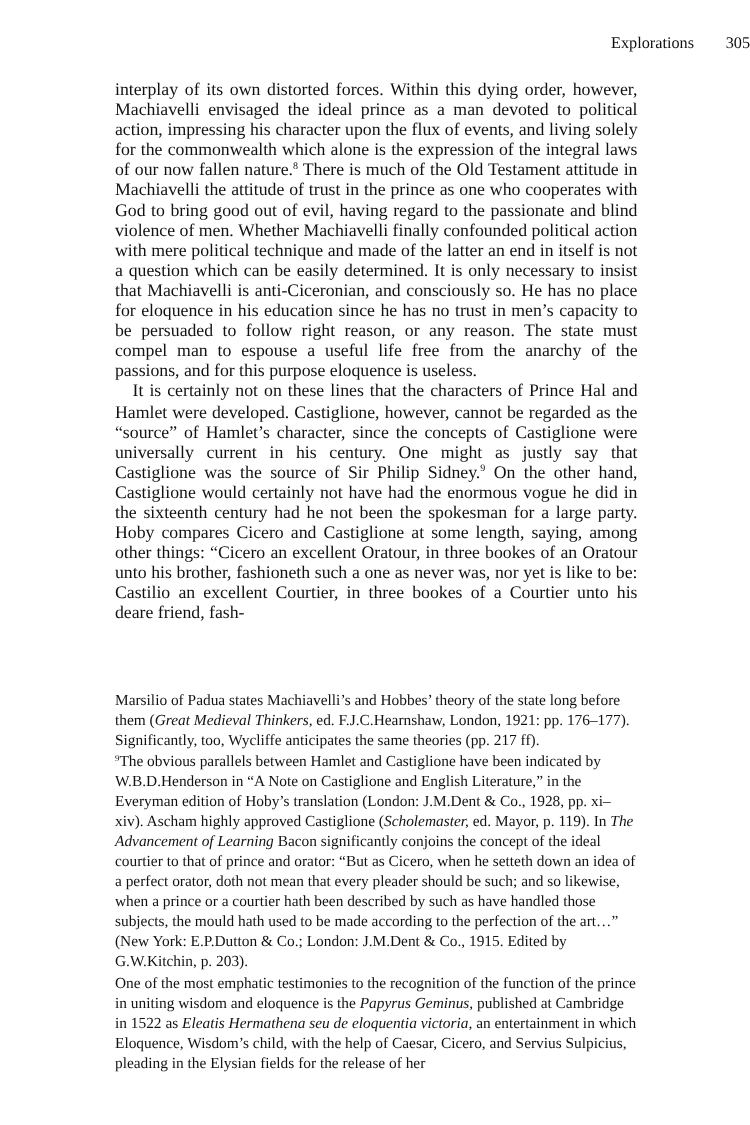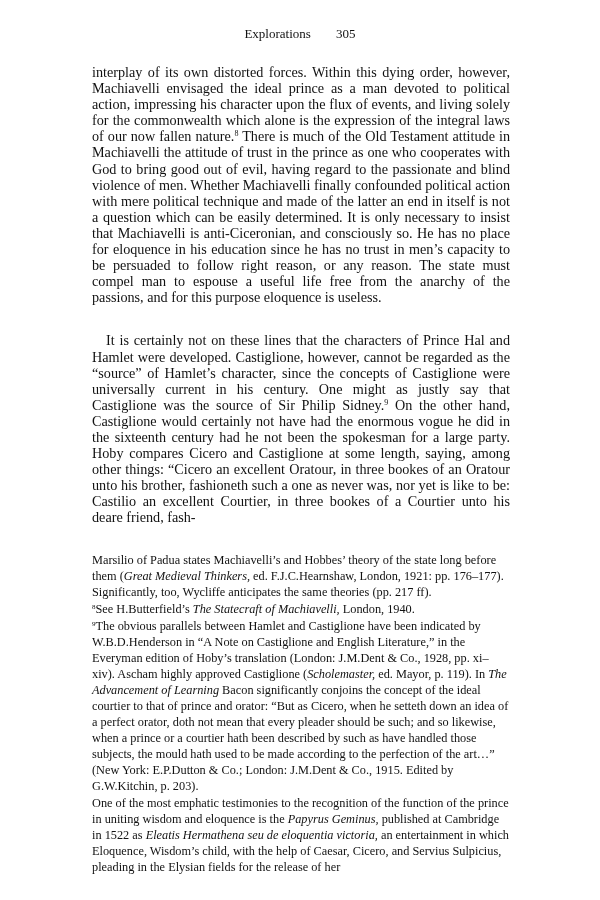--- a/index.html
+++ b/index.html
@@ -1,24 +1,24 @@
 <!DOCTYPE html>
 <html><head>
 <meta charset="utf-8">
 <style>
   html, body { margin: 0; padding: 0; background: #ffffff; }
   body { width: 600px; height: 900px; position: relative; overflow: hidden;
          font-family: "Liberation Serif", "DejaVu Serif", serif; color: #111; }
-  .running-head { position: absolute; top: 26px; left: 0; width: 600px; text-align: center;
+  .running-head { position: absolute; top: 26px; left: 0; width: 600px; text-align: right;
                   font-size: 13px; }
   .running-head .title { margin-right: 22px; }
   .body-text { position: absolute; top: 64px; left: 92px; width: 418px;
                font-size: 14.2px; line-height: 16.1px; text-align: justify; }
   .body-text p { margin: 0; font-family: Liberation Serif, serif; }
-  .body-text p.indent { text-indent: 14px; margin-top: 27px; }
+  .body-text p.indent { text-indent: 14px; }
   sup { font-size: 8px; line-height: 0; vertical-align: 5px; }
   .notes { position: absolute; top: 552px; left: 92px; width: 418px;
            font-size: 12.3px; line-height: 16px; text-align: left; }
   .notes p { margin: 0 0 1px 0; }
   .notes sup { font-size: 7px; vertical-align: 4px; }
   i { font-style: italic; }
 </style>
 </head>
 <body>
 
@@ -34,21 +34,18 @@
   <p class="indent">
     <span>It is certainly not on these lines that the characters of Prince Hal and Hamlet were developed. Castiglione, however, cannot be regarded as the “source” of Hamlet’s character, since the concepts of Castiglione were universally current in his century. One might as justly say that Castiglione was the source of Sir Philip Sidney.</span><sup>9</sup><span> On the other hand, Castiglione would certainly not have had the enormous vogue he did in the sixteenth century had he not been the spokesman for a large party. Hoby compares Cicero and Castiglione at some length, saying, among other things: “Cicero an excellent Oratour, in three bookes of an Oratour unto his brother, fashioneth such a one as never was, nor yet is like to be: Castilio an excellent Courtier, in three bookes of a Courtier unto his deare friend, fash-</span>
   </p>
 </div>
 
 <div class="notes">
   <p>
     <span>Marsilio of Padua states Machiavelli’s and Hobbes’ theory of the state long before them (</span><i>Great Medieval Thinkers,</i><span> ed. F.J.C.Hearnshaw, London, 1921: pp. 176–177). Significantly, too, Wycliffe anticipates the same theories (pp. 217 ff).</span>
   </p>
   <p>
-    <sup>8</sup><span>See H.Butterfield’s </span><i>The Statecraft of Machiavelli,</i><span> London, 1940.</span>
-  </p>
-  <p>
     <sup>9</sup><span>The obvious parallels between Hamlet and Castiglione have been indicated by W.B.D.Henderson in “A Note on Castiglione and English Literature,” in the Everyman edition of Hoby’s translation (London: J.M.Dent &amp; Co., 1928, pp. xi–xiv). Ascham highly approved Castiglione (</span><i>Scholemaster,</i><span> ed. Mayor, p. 119). In </span><i>The Advancement of Learning</i><span> Bacon significantly conjoins the concept of the ideal courtier to that of prince and orator: “But as Cicero, when he setteth down an idea of a perfect orator, doth not mean that every pleader should be such; and so likewise, when a prince or a courtier hath been described by such as have handled those subjects, the mould hath used to be made according to the perfection of the art…” (New York: E.P.Dutton &amp; Co.; London: J.M.Dent &amp; Co., 1915. Edited by G.W.Kitchin, p. 203).</span>
   </p>
   <p>
     <span>One of the most emphatic testimonies to the recognition of the function of the prince in uniting wisdom and eloquence is the </span><i>Papyrus Geminus,</i><span> published at Cambridge in 1522 as </span><i>Eleatis Hermathena seu de eloquentia victoria,</i><span> an entertainment in which Eloquence, Wisdom’s child, with the help of Caesar, Cicero, and Servius Sulpicius, pleading in the Elysian fields for the release of her</span>
   </p>
 </div>
 
 </body></html>

